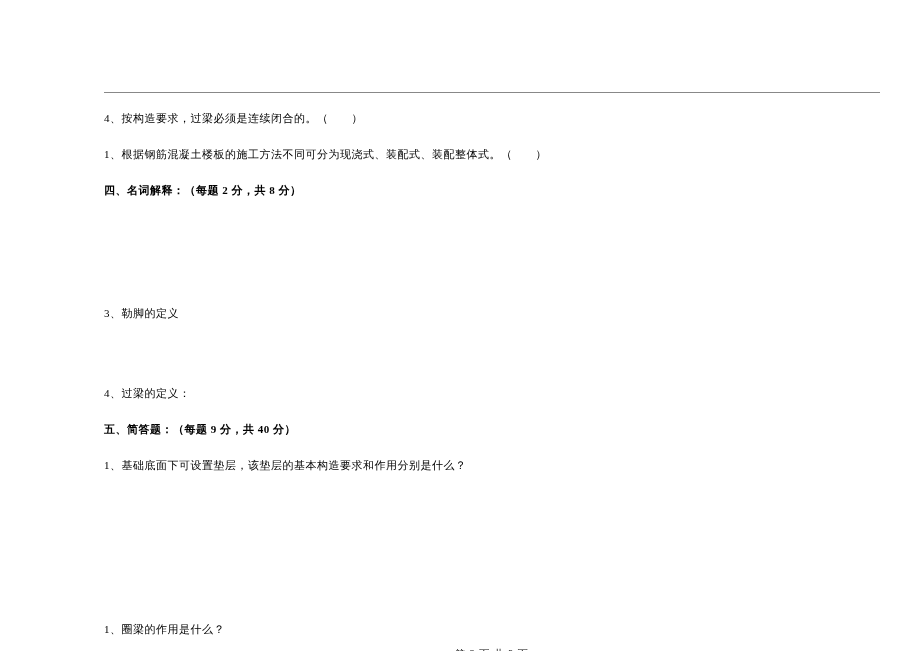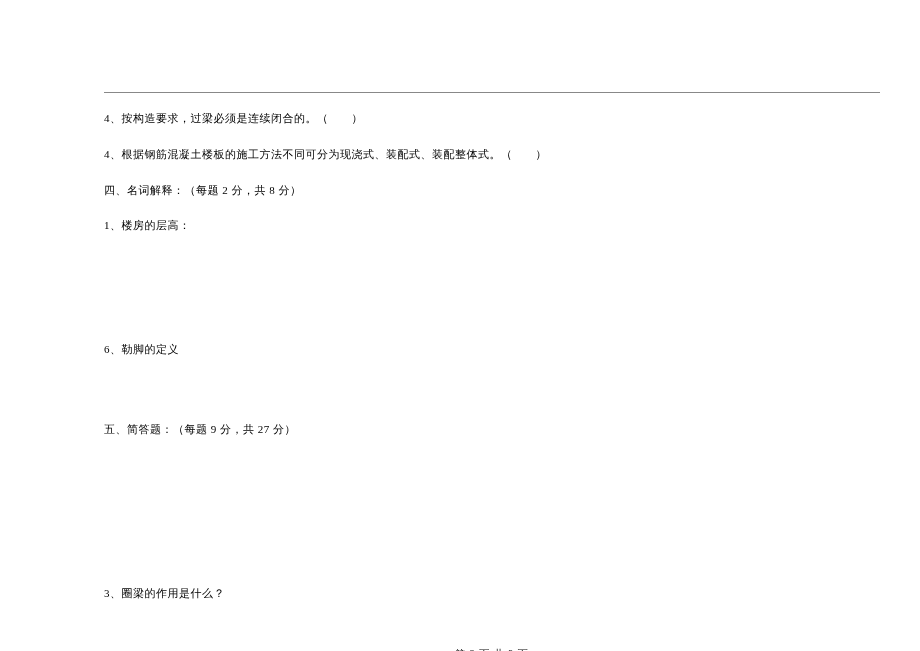--- a/index.html
+++ b/index.html
@@ -22,21 +22,21 @@
     .divider {
       border-top: 1px solid #888;
       margin-bottom: 12px;
     }
     .line {
       margin-bottom: 6px;
       line-height: 1.8;
       letter-spacing: 0.5px;
     }
     .section-header {
-      font-weight: normal;
+      font-weight: bold;
       margin-bottom: 6px;
       line-height: 1.8;
       letter-spacing: 0.5px;
     }
     .gap-sm {
       height: 28px;
     }
     .gap-md {
       height: 48px;
     }
@@ -50,28 +50,29 @@
       letter-spacing: 1px;
     }
   </style>
 </head>
 <body>
 
 <div class="page">
   <div class="divider"></div>
 
   <div class="line">4、按构造要求，过梁必须是连续闭合的。（　　）</div>
-  <div class="line">4、根据钢筋混凝土楼板的施工方法不同可分为现浇式、装配式、装配整体式。（　　）</div>
+  <div class="line">1、根据钢筋混凝土楼板的施工方法不同可分为现浇式、装配式、装配整体式。（　　）</div>
 
   <div class="section-header">四、名词解释：（每题 2 分，共 8 分）</div>
-  <div class="line">1、楼房的层高：</div>
   <div class="gap-sm"></div>
   <div class="gap-sm"></div>
-  <div class="line">6、勒脚的定义</div>
+  <div class="line">3、勒脚的定义</div>
   <div class="gap-sm"></div>
+  <div class="line">4、过梁的定义：</div>
 
-  <div class="section-header">五、简答题：（每题 9 分，共 27 分）</div>
+  <div class="section-header">五、简答题：（每题 9 分，共 40 分）</div>
+  <div class="line">1、基础底面下可设置垫层，该垫层的基本构造要求和作用分别是什么？</div>
   <div class="gap-md"></div>
   <div class="gap-md"></div>
-  <div class="line">3、圈梁的作用是什么？</div>
+  <div class="line">1、圈梁的作用是什么？</div>
 </div>
 
 <div class="footer">第 2 页 共 3 页</div>
 
 </body></html>

